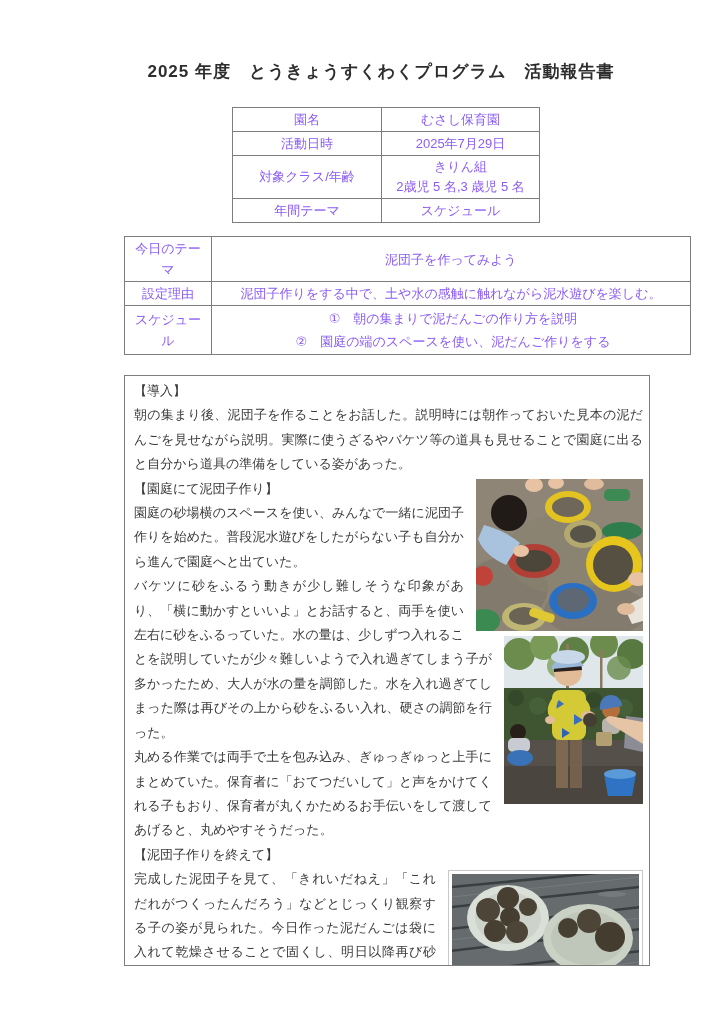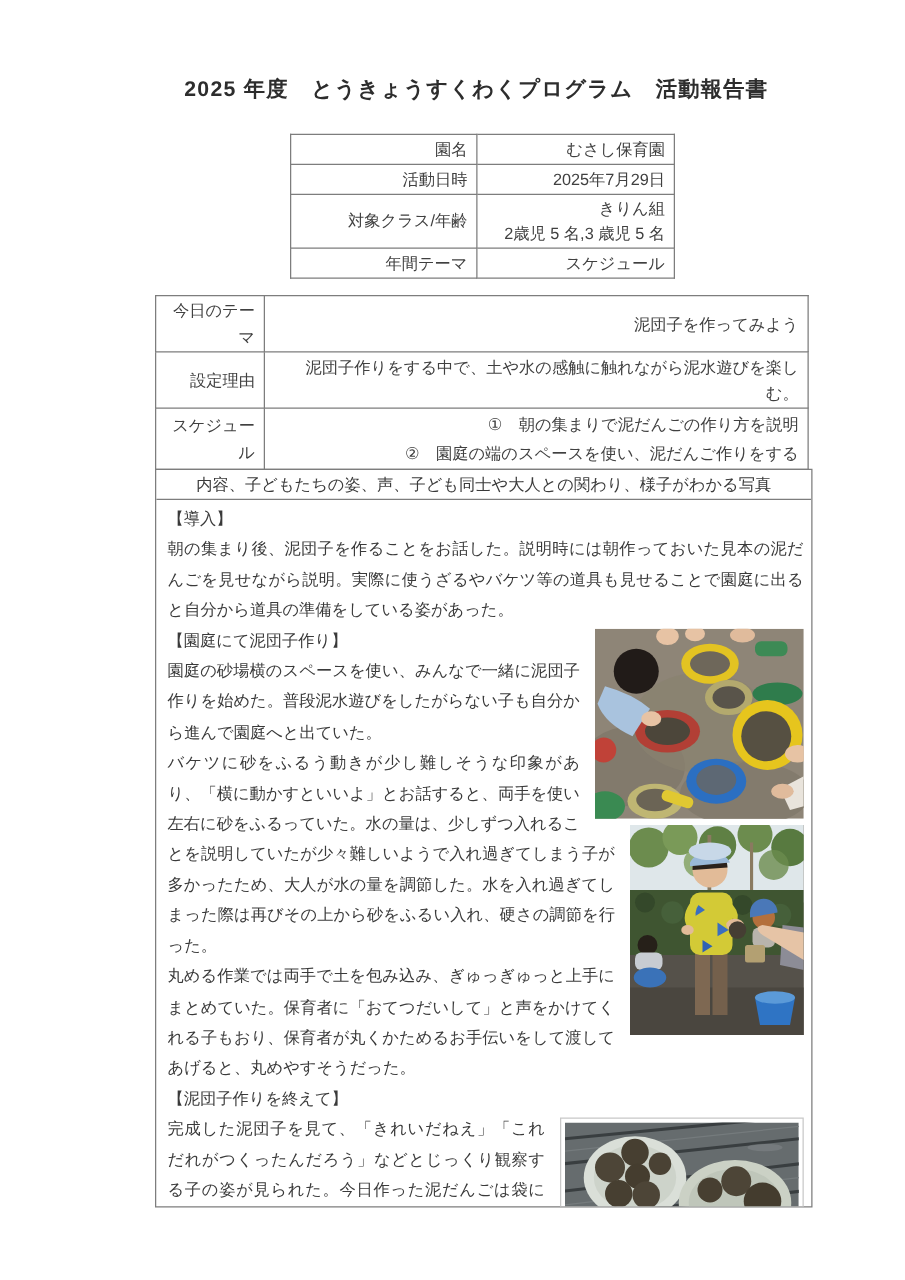--- a/index.html
+++ b/index.html
@@ -9,27 +9,27 @@
     overflow:hidden;
     margin-left:19px;
   }
   .doc-title {
     position:absolute; top:60px; left:0; width:724px; text-align:center;
     font-size:17px; font-weight:bold; letter-spacing:1px; color:#2d2d2d;
   }
   table { border-collapse:collapse; table-layout:fixed; }
   td,th {
     border:1px solid #7d7d7d; font-size:13px; font-weight:normal;
-    text-align:right; padding:1px 7px; vertical-align:middle;
-    line-height:20px; color:#404040; overflow:hidden;
+    text-align:center; padding:1px 7px; vertical-align:middle;
+    line-height:20px; color:#8b5cf6; overflow:hidden;
   }
   .t1 { position:absolute; left:213px; top:107px; width:308px; }
   .t1 th { width:134px; }
   .t1 td, .t1 th { height:21px; }
-  .t2 { position:absolute; left:105px; top:236px; width:523px; }
+  .t2 { position:absolute; left:105px; top:236px; width:567px; }
   .t2 th { width:72px; }
   .t2 td, .t2 th { height:21px; line-height:21px; }
   .t2 td.sched { line-height:23px;padding-left:11px; }
   .pre { white-space:pre-line; }
   .report {
     position:absolute; left:105px; top:375px; width:524px; height:589px;
     border:1px solid #7d7d7d; overflow:hidden;
   }
   .report-header {
     height:23px; line-height:23px; text-align:center;
@@ -89,21 +89,20 @@
       </tr>
       <tr>
         <th>スケジュール</th>
         <td class="pre sched">①　朝の集まりで泥だんごの作り方を説明
 ②　園庭の端のスペースを使い、泥だんご作りをする</td>
       </tr>
     </tbody>
   </table>
 
   <div class="report">
-    <div class="report-header">内容、子どもたちの姿、声、子ども同士や大人との関わり、様子がわかる写真</div>
     <div class="report-body">
 
       <div class="sec-heading">【導入】</div>
       <p>朝の集まり後、泥団子を作ることをお話した。説明時には朝作っておいた見本の泥だんごを見せながら説明。実際に使うざるやバケツ等の道具も見せることで園庭に出ると自分から道具の準備をしている姿があった。</p>
 
       <figure class="photo photo1">
         <svg viewBox="0 0 167 152" width="167" height="152">
           <rect width="167" height="152" fill="#8e8577"></rect>
           <ellipse cx="30" cy="110" rx="42" ry="32" fill="#827a6c"></ellipse>
           <ellipse cx="120" cy="132" rx="52" ry="26" fill="#837b6d"></ellipse>

